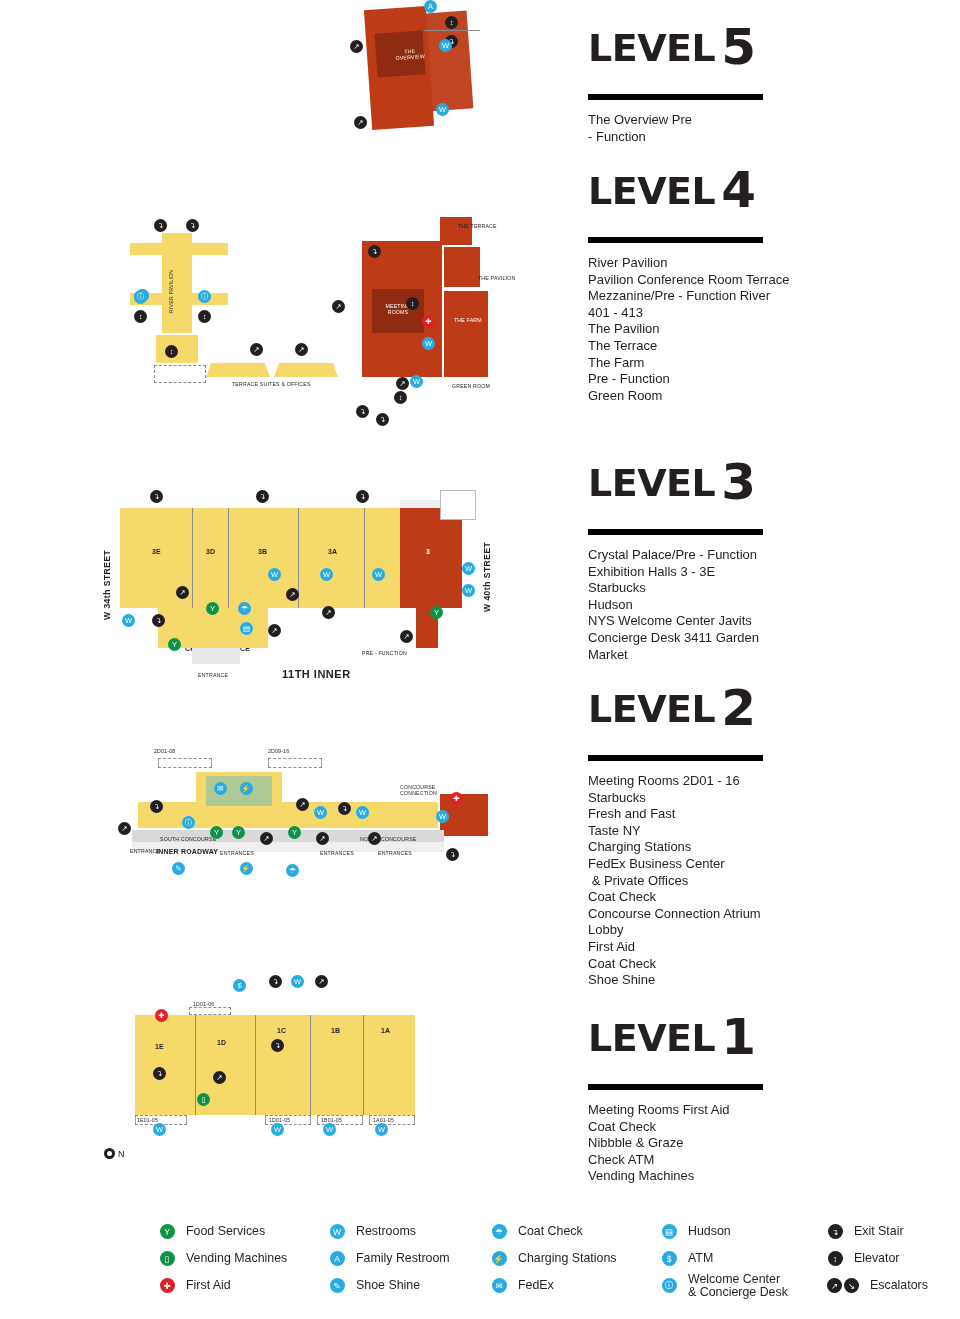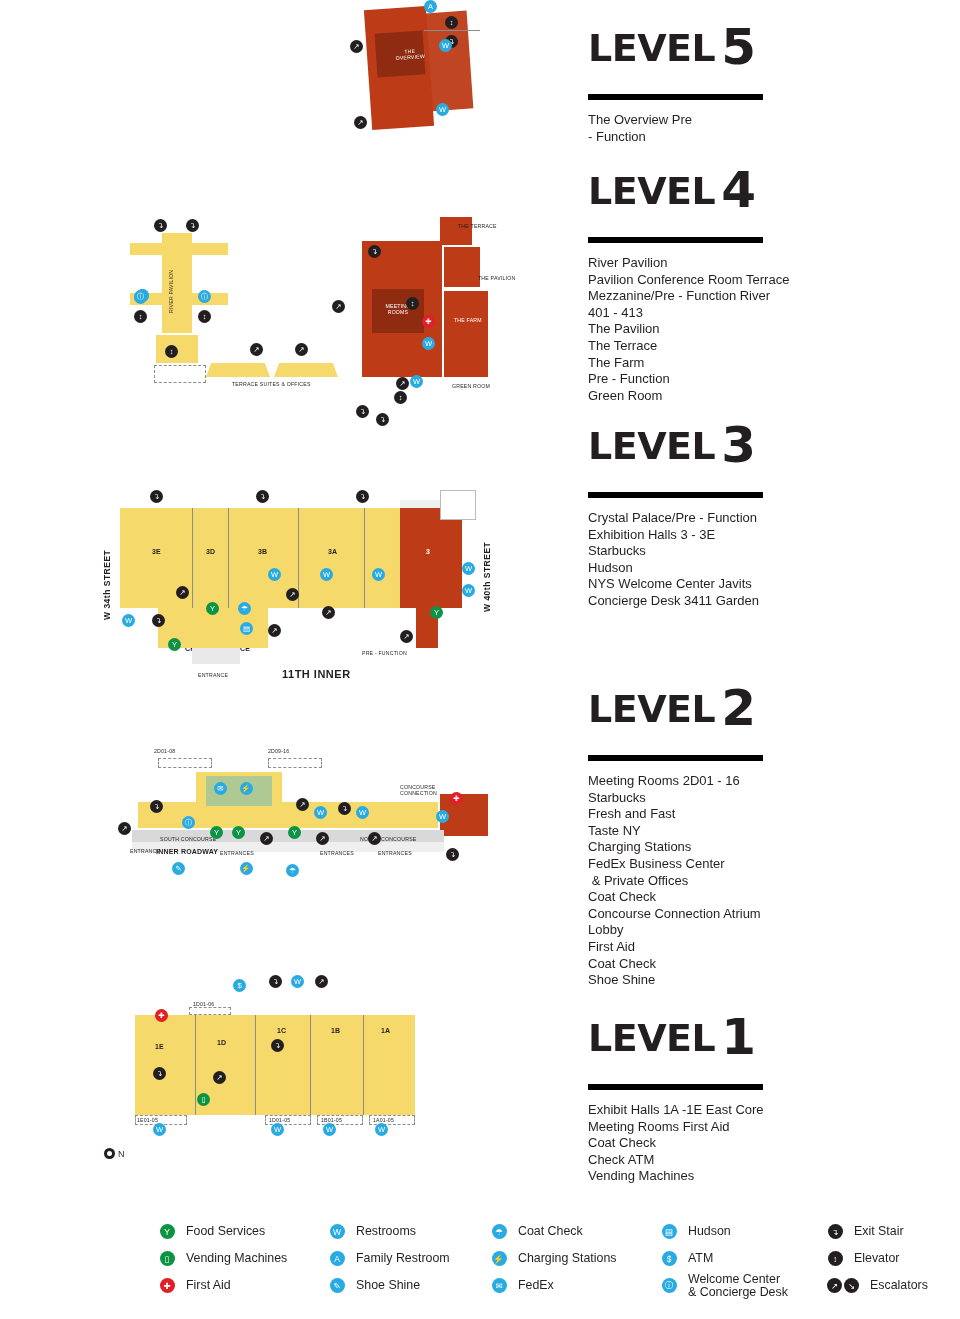--- a/index.html
+++ b/index.html
@@ -32,21 +32,21 @@
   .level-list {
     margin-top: 12px;
     font-size: 13px;
     line-height: 16.6px;
     color: #231f20;
   }
   .level-list div { white-space: pre-wrap; }
 
   #lvl5 { top: 22px; }
   #lvl4 { top: 165px; }
-  #lvl3 { top: 420px; }
+  #lvl3 { top: 457px; }
   #lvl2 { top: 683px; }
   #lvl1 { top: 1012px; }
 
   
   .map { position: absolute; }
   .south { background: #f6d96b; }
   .north { background: #bd3b17; }
   .blk { position: absolute; }
   .lbl { position:absolute; font-size:5.2px; color:#231f20; font-family:"Liberation Sans",sans-serif; letter-spacing:.2px; }
   .lbl.w { color:#fff; }
@@ -224,20 +224,21 @@
 
   <div class="level-block" id="lvl3">
     <div class="level-head"><span>LEVEL</span><span class="num">3</span></div>
     <div class="level-list">
       <div>Crystal Palace/Pre - Function</div>
       <div>Exhibition Halls 3 - 3E</div>
       <div>Starbucks</div>
       <div>Hudson</div>
       <div>NYS Welcome Center Javits</div>
       <div>Concierge Desk 3411 Garden</div>
+      <div>Market</div>
     </div>
   </div>
 
   <div class="map" style="left:110px; top:740px; width:400px; height:180px;">
     <div class="blk south" style="left:28px; top:62px; width:300px; height:26px;"></div>
     <div class="blk south" style="left:86px; top:32px; width:86px; height:40px;"></div>
     <div class="blk" style="left:96px; top:36px; width:66px; height:30px; background:#29abe2; opacity:.35;"></div>
     <div class="blk north" style="left:330px; top:54px; width:48px; height:42px;"></div>
     <div class="blk" style="left:22px; top:90px; width:312px; height:12px; background:#d9d9d9;"></div>
     <div class="blk" style="left:22px; top:102px; width:312px; height:10px; background:#efefef;"></div>
@@ -337,23 +338,23 @@
   </div>
 
   <div class="compass">
     <div class="dot"></div>
     <span>N</span>
   </div>
 
   <div class="level-block" id="lvl1">
     <div class="level-head"><span>LEVEL</span><span class="num">1</span></div>
     <div class="level-list">
-      <div>Exhibit Halls 1A -1E East Core</div>
       <div>Meeting Rooms First Aid</div>
       <div>Coat Check</div>
+      <div>Nibbble &amp; Graze</div>
       <div>Check ATM</div>
       <div>Vending Machines</div>
     </div>
   </div>
 
   <div class="legend">
 
 
     <div class="legend-col" style="left:158px;">
       <div class="legend-row">

